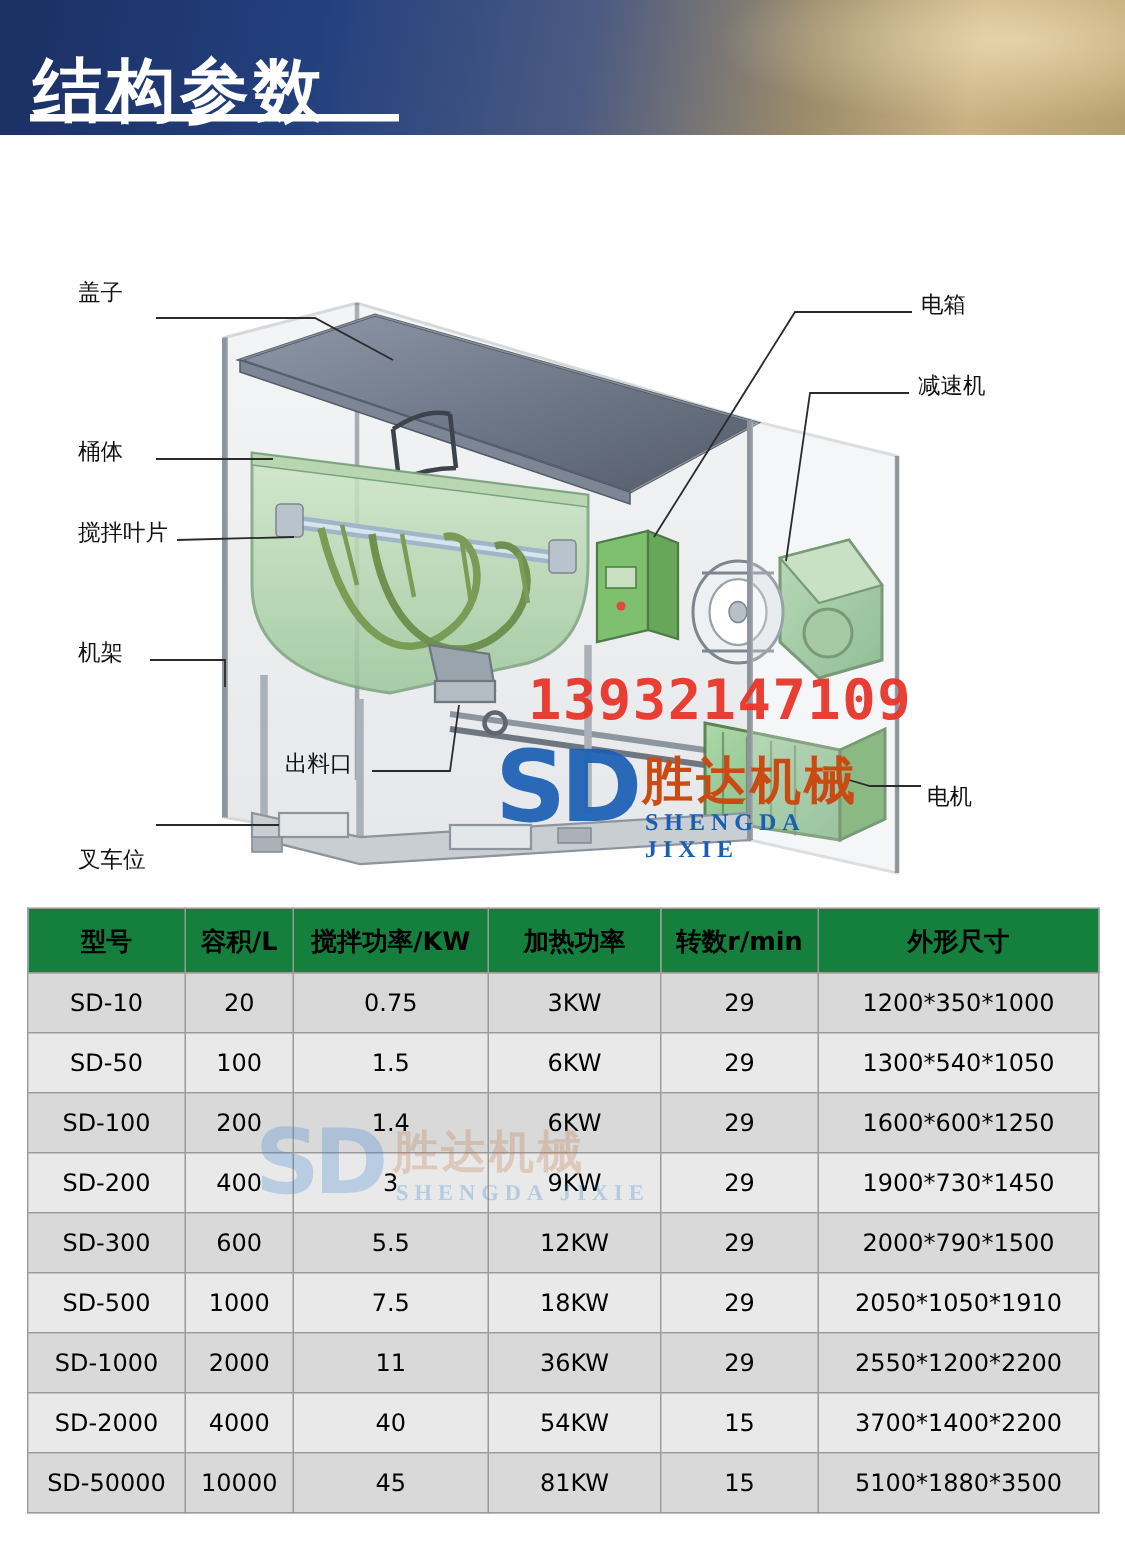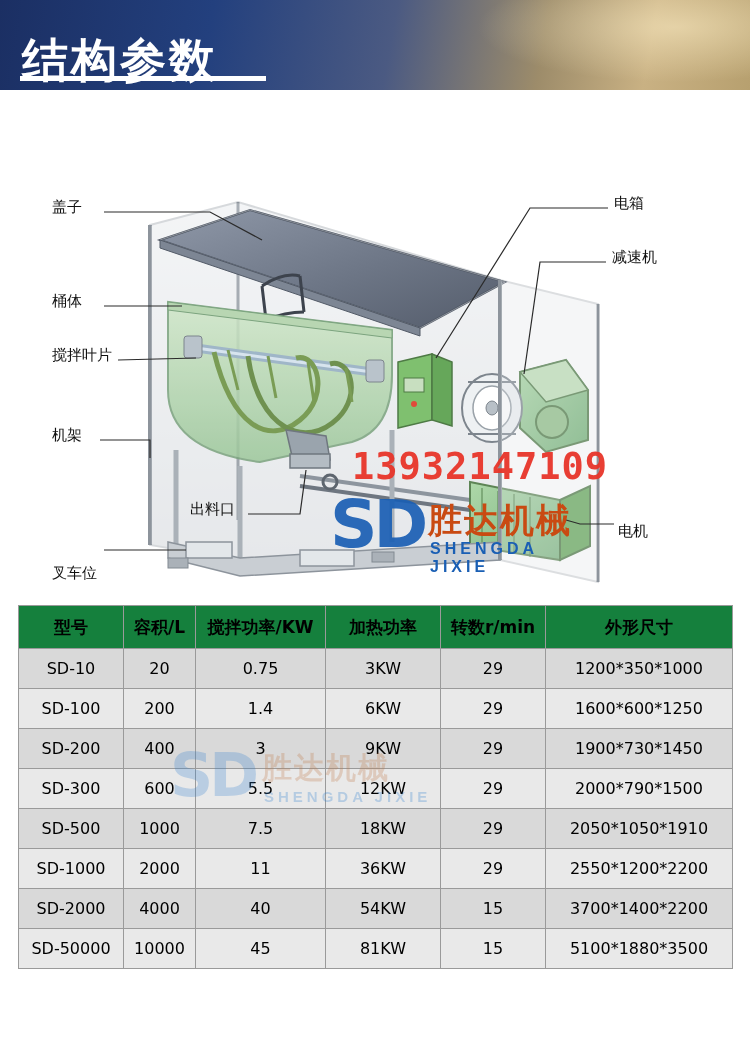--- a/index.html
+++ b/index.html
@@ -64,21 +64,21 @@
   }
   .wm-cn{
     position:absolute;left:98px;top:16px;
     font-size:34px;font-weight:bold;color:#c94a12;
     font-family:"DejaVu Sans","Liberation Sans",sans-serif;
     letter-spacing:2px;
   }
   .wm-en{
     position:absolute;left:100px;top:58px;
     font-size:16px;font-weight:bold;color:#1a5fb4;letter-spacing:4px;
-    font-family:Liberation Sans, sans-serif;
+    font-family:Liberation Serif, serif;
   }
 
   
   .wm2{
     position:absolute;left:170px;top:740px;width:420px;height:110px;
     opacity:.28;pointer-events:none;
   }
   .wm2 .wm-sd{font-size:60px;color:#2f7fd0;left:0;top:0;}
   .wm2 .wm-cn{font-size:30px;color:#c07a4a;left:92px;top:8px;}
   .wm2 .wm-en{font-size:15px;color:#2f7fd0;left:94px;top:48px;}
@@ -223,21 +223,21 @@
       <path d="M118,270 L196,268"></path>
       <path d="M100,350 L150,350 L150,368"></path>
       <path d="M104,460 L186,460"></path>
       <path d="M248,424 L300,424 L306,380"></path>
       <path d="M608,118 L530,118 L436,268"></path>
       <path d="M606,172 L540,172 L524,284"></path>
       <path d="M614,434 L580,434 L566,430"></path>
     </g>
   </svg>
 
-  <div class="callout" style="left:52px;  top:108px;">盖子</div>
+  <div class="callout" style="left:52px;  top:96px;">盖子</div>
   <div class="callout" style="left:52px;  top:202px;">桶体</div>
   <div class="callout" style="left:52px;  top:256px;">搅拌叶片</div>
   <div class="callout" style="left:52px;  top:336px;">机架</div>
   <div class="callout" style="left:52px;  top:446px;margin-top:28px;">叉车位</div>
   <div class="callout" style="left:190px; top:410px;">出料口</div>
   <div class="callout" style="left:614px; top:104px;">电箱</div>
   <div class="callout" style="left:612px; top:158px;">减速机</div>
   <div class="callout" style="left:618px; top:420px;margin-top:12px;">电机</div>
 
   <div class="wm-phone">13932147109</div>
@@ -271,20 +271,28 @@
     <tbody>
       <tr>
         <td>SD-10</td>
         <td>20</td>
         <td>0.75</td>
         <td>3KW</td>
         <td>29</td>
         <td>1200*350*1000</td>
       </tr>
       <tr>
+        <td>SD-50</td>
+        <td>100</td>
+        <td>1.5</td>
+        <td>6KW</td>
+        <td>29</td>
+        <td>1300*540*1050</td>
+      </tr>
+      <tr>
         <td>SD-100</td>
         <td>200</td>
         <td>1.4</td>
         <td>6KW</td>
         <td>29</td>
         <td>1600*600*1250</td>
       </tr>
       <tr>
         <td>SD-200</td>
         <td>400</td>

